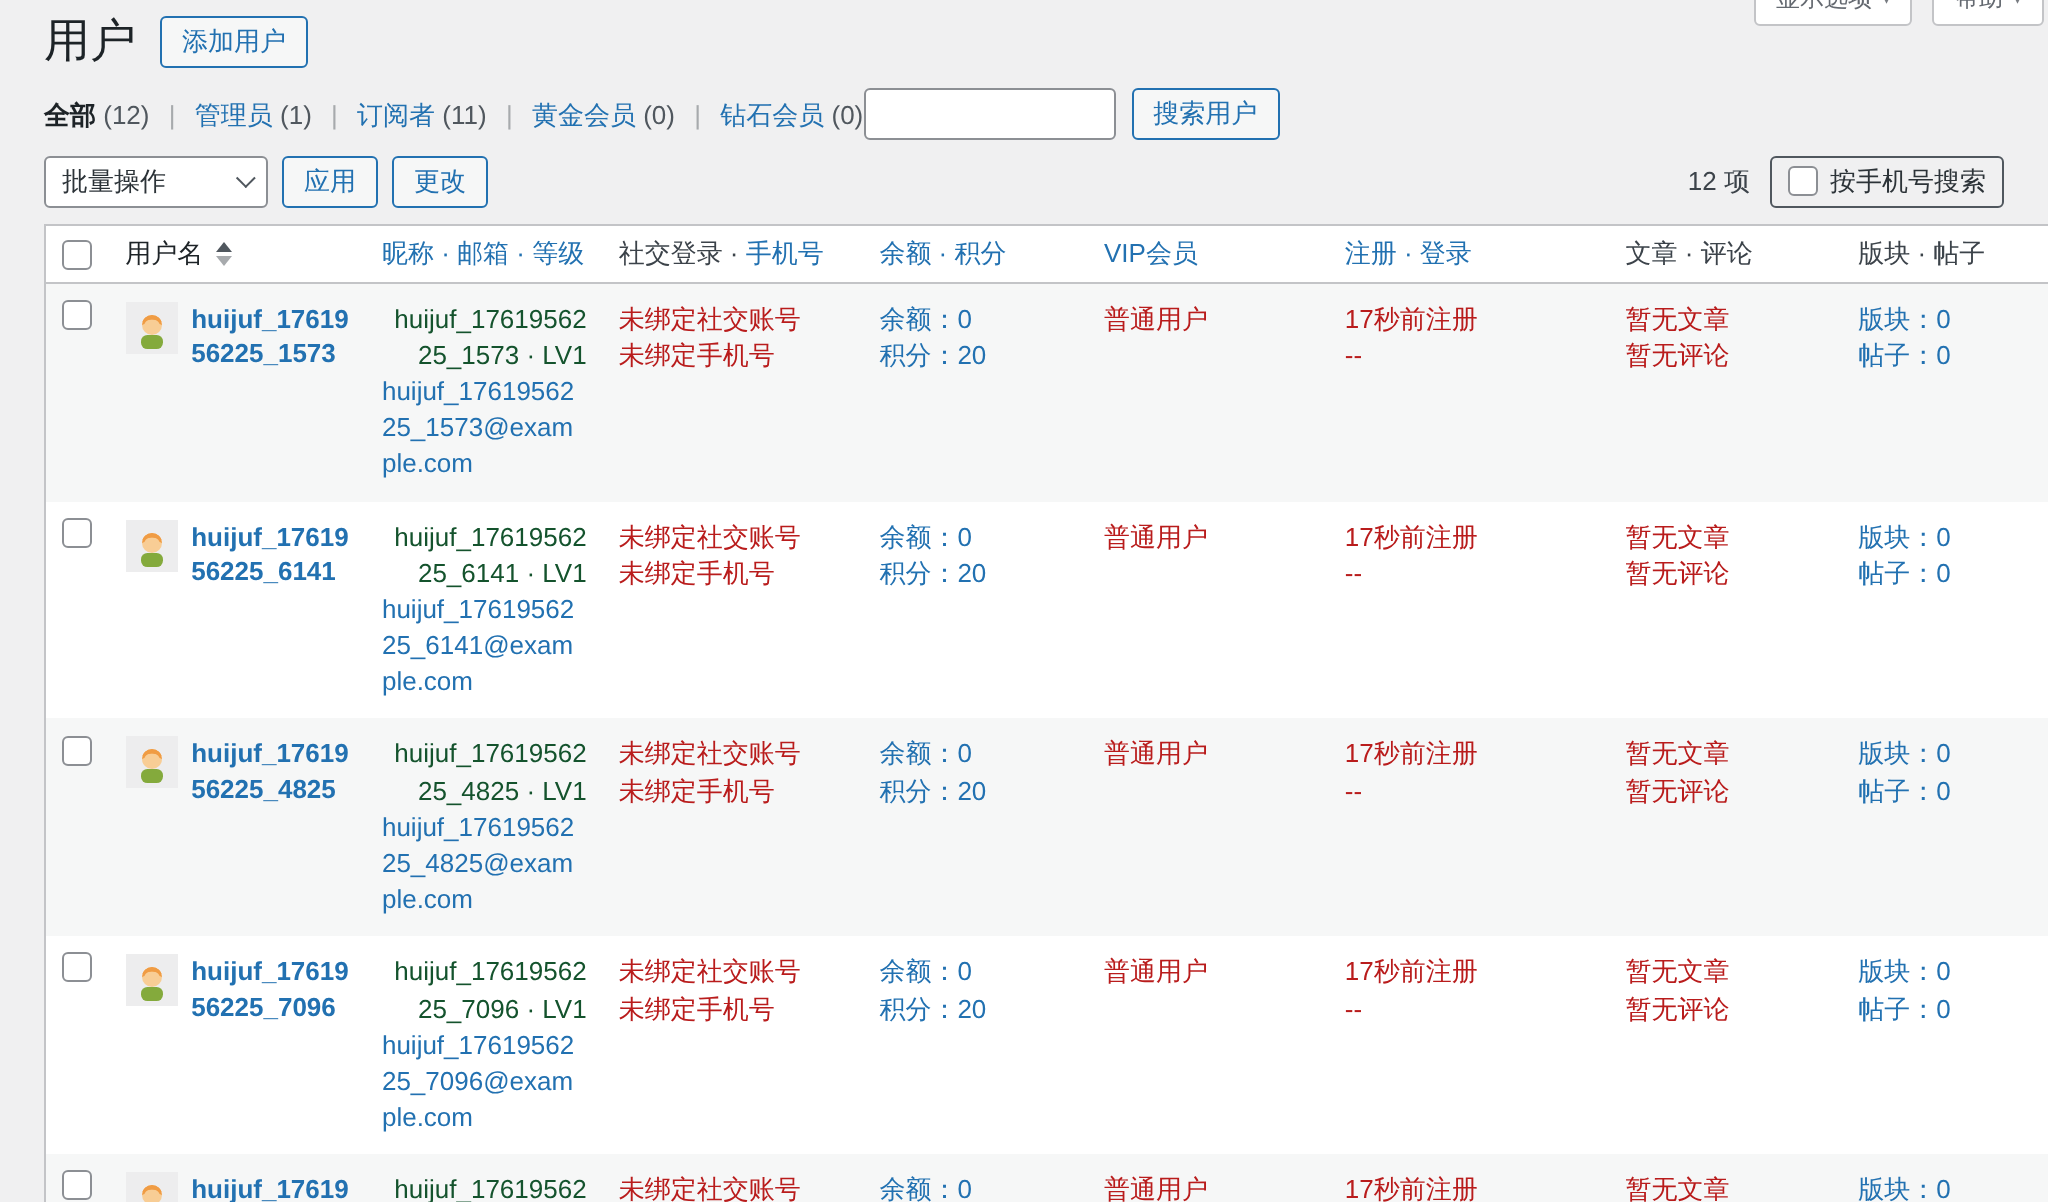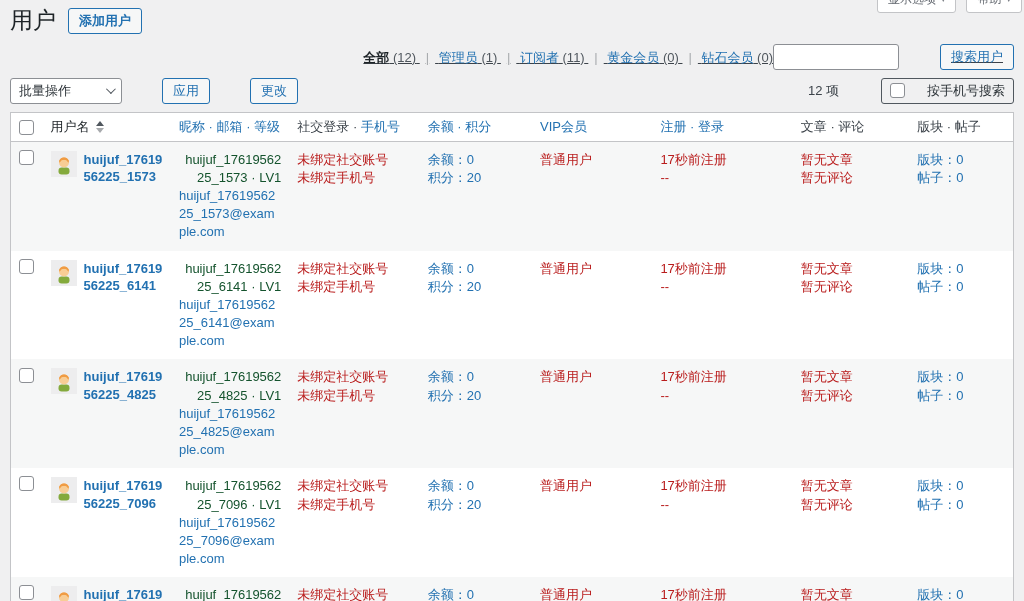--- a/index.html
+++ b/index.html
@@ -1,75 +1,75 @@
 <!DOCTYPE html>
 <html><head>
 <meta charset="utf-8">
 <style>
   * { margin:0; padding:0; box-sizing:border-box; }
   html,body { width:1024px; height:601px; }
   body {
     font-family:"Liberation Sans","DejaVu Sans",sans-serif;
     font-size:13px; color:#3c434a; background:#f0f0f1;
   }
-  .page { position:relative; width:1024px; height:601px; overflow:hidden; padding:0 10px; }
+  .page { position:relative; width:1024px; height:601px; overflow:hidden; padding:0 22px; }
 
   
   .screen-meta { position:absolute; top:-15px; right:2px; display:flex; gap:10px; }
   .screen-meta .meta-btn {
     height:28px; background:#fff; border:1px solid #c3c4c7; border-radius:0 0 3px 3px;
     padding:0 10px; font-size:12px; color:#646970; display:flex; align-items:center; gap:5px;
     cursor:pointer;
   }
   .caret { font-size:9px; color:#787c82; }
 
   
   .title-row { display:flex; align-items:center; gap:12px; padding-top:7px; }
   h1.page-title { font-size:23px; font-weight:400; color:#1d2327; line-height:1.2; }
   .add-user-btn {
     background:#f6f7f7; border:1px solid #2271b1; border-radius:3px; color:#2271b1;
-    font-size:13px; padding:3px 10px; cursor:pointer; line-height:1.4;font-weight:bold;
+    font-size:13px; padding:3px 10px; cursor:pointer; line-height:1.4;
   }
 
   
-  .filter-search-row { display:flex; justify-content:flex-end; align-items:flex-start; margin-top:9px;text-decoration:underline; }
+  .filter-search-row { display:flex; justify-content:flex-start; align-items:flex-start; margin-top:9px; }
   .subsubsub { padding-top:4px; line-height:1.6; }
   .subsubsub .flink { color:#2271b1; text-decoration:none; cursor:pointer; }
   .subsubsub .flink.current { color:#1d2327; font-weight:bold; cursor:default; }
   .subsubsub .count { color:#50575e; font-weight:normal; }
   .subsubsub .sep { color:#a7aaad; margin:0 6px; }
   .search-box { display:flex; gap:8px; align-items:center; }
   .search-input {
     width:126px; height:26px; border:1px solid #8c8f94; border-radius:3px; background:#fff;
     padding:0 6px; font-size:13px; color:#2c3338;
   }
   .btn-secondary {
     background:#f6f7f7; border:1px solid #2271b1; border-radius:3px; color:#2271b1;
-    font-size:13px; height:26px; padding:0 10px; cursor:pointer; white-space:nowrap;margin-left:33px;
+    font-size:13px; height:26px; padding:0 10px; cursor:pointer; white-space:nowrap;
   }
 
   
   .toolbar { display:flex; justify-content:space-between; align-items:center; margin-top:8px; }
   .toolbar-left { display:flex; gap:7px; align-items:center; }
   .fake-select {
     height:26px; background:#fff; border:1px solid #8c8f94; border-radius:3px;
     display:flex; align-items:center; justify-content:space-between; padding:0 8px;
     color:#2c3338; cursor:pointer; gap:8px;
   }
   .fake-select .chev {
     width:7px; height:7px; border-right:1.5px solid #50575e; border-bottom:1.5px solid #50575e;
     transform:rotate(45deg) translateY(-2px);
   }
   .sel-bulk { width:112px; }
   .sel-role { width:138px; }
   .toolbar-right { display:flex; align-items:center; gap:10px; }
   .items-count { color:#3c434a; }
   .phone-search {
-    display:flex; align-items:center; gap:22px; border:1px solid #50575e; border-radius:3px;
-    padding:3px 8px; color:#2c3338; cursor:pointer; background:transparent;margin-left:32px;
+    display:flex; align-items:center; gap:6px; border:1px solid #50575e; border-radius:3px;
+    padding:3px 8px; color:#2c3338; cursor:pointer; background:transparent;
   }
 
   input[type="checkbox"] {
     appearance:none; -webkit-appearance:none; width:15px; height:15px; background:#fff;
     border:1px solid #8c8f94; border-radius:3px; cursor:pointer; vertical-align:middle; margin:0;
   }
 
   
   table.users { width:1004px; border-collapse:collapse; background:#fff; border:1px solid #c3c4c7; margin-top:8px; table-layout:fixed; }
   table.users th, table.users td { text-align:left; vertical-align:top; font-weight:normal;margin-left:48px; }

